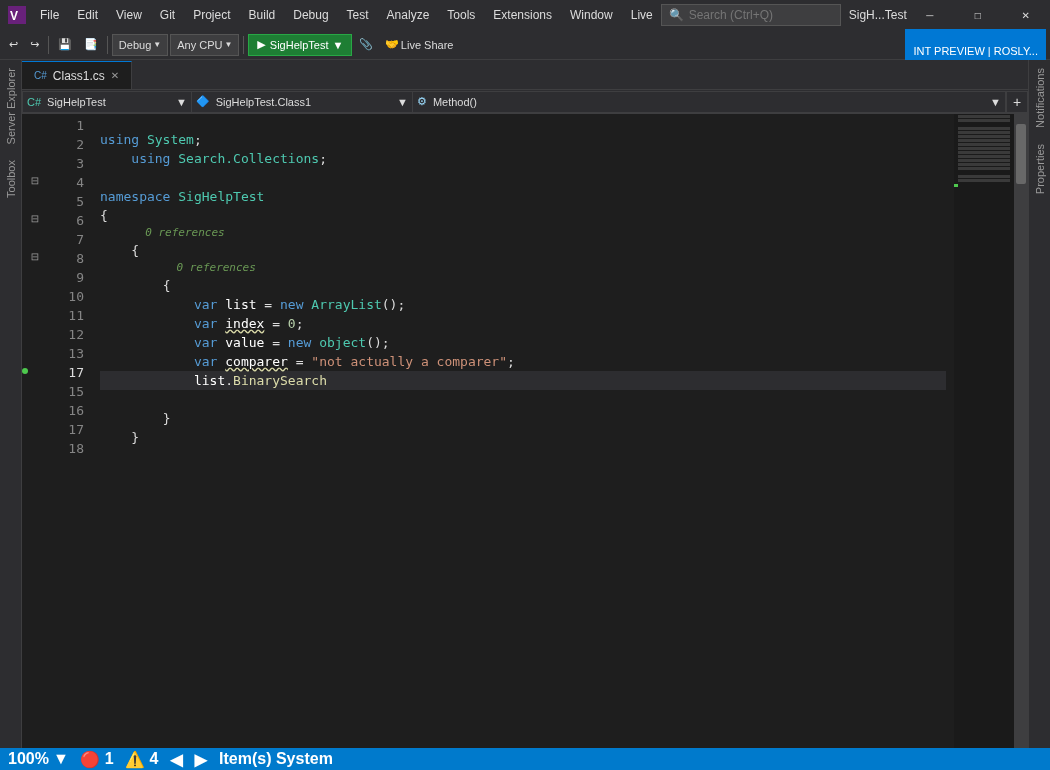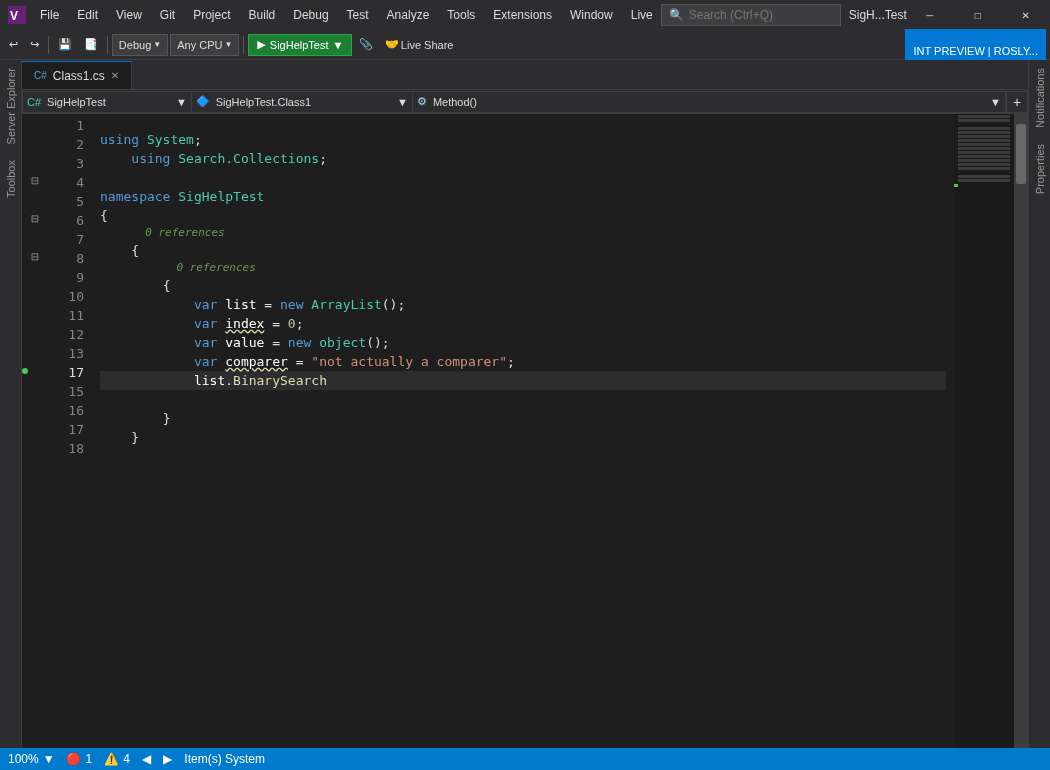--- a/index.html
+++ b/index.html
@@ -59,21 +59,21 @@
     .code-line.current-line { background: #2d2d30; }
     .scroll-bar-right { width: 14px; background: #3e3e40; flex-shrink: 0; position: relative; }
     .scroll-thumb { position: absolute; width: 10px; left: 2px; top: 10px; height: 60px; background: #686868; border-radius: 2px; }
     .minimap { width: 60px; background: #1a1a1a; flex-shrink: 0; position: relative; }
 
     
     .right-sidebar { width: 22px; background: #2d2d30; display: flex; flex-direction: column; align-items: center; border-left: 1px solid #3e3e40; flex-shrink: 0; }
 
     
     .status-bar { height: 22px; background: #007acc; display: flex; align-items: center; padding: 0 8px; gap: 12px; flex-shrink: 0; }
-    .status-item { color: white; font-size: 12px; display: flex; align-items: flex-end; gap: 4px; }
+    .status-item { color: white; font-size: 16px; display: flex; align-items: flex-start; gap: 4px; font-weight: bold; }
     .status-bar-right { margin-left: auto; display: flex; align-items: center; gap: 12px; }
 
     
     .kw { color: #569cd6; }
     .type { color: #4ec9b0; }
     .string { color: #ce9178; }
     .method-name { color: #dcdcaa; }
     .var-name { color: #ffffff; }
     .number { color: #b5cea8; }
     .underline-squiggle { text-decoration: underline wavy #f44747; }

